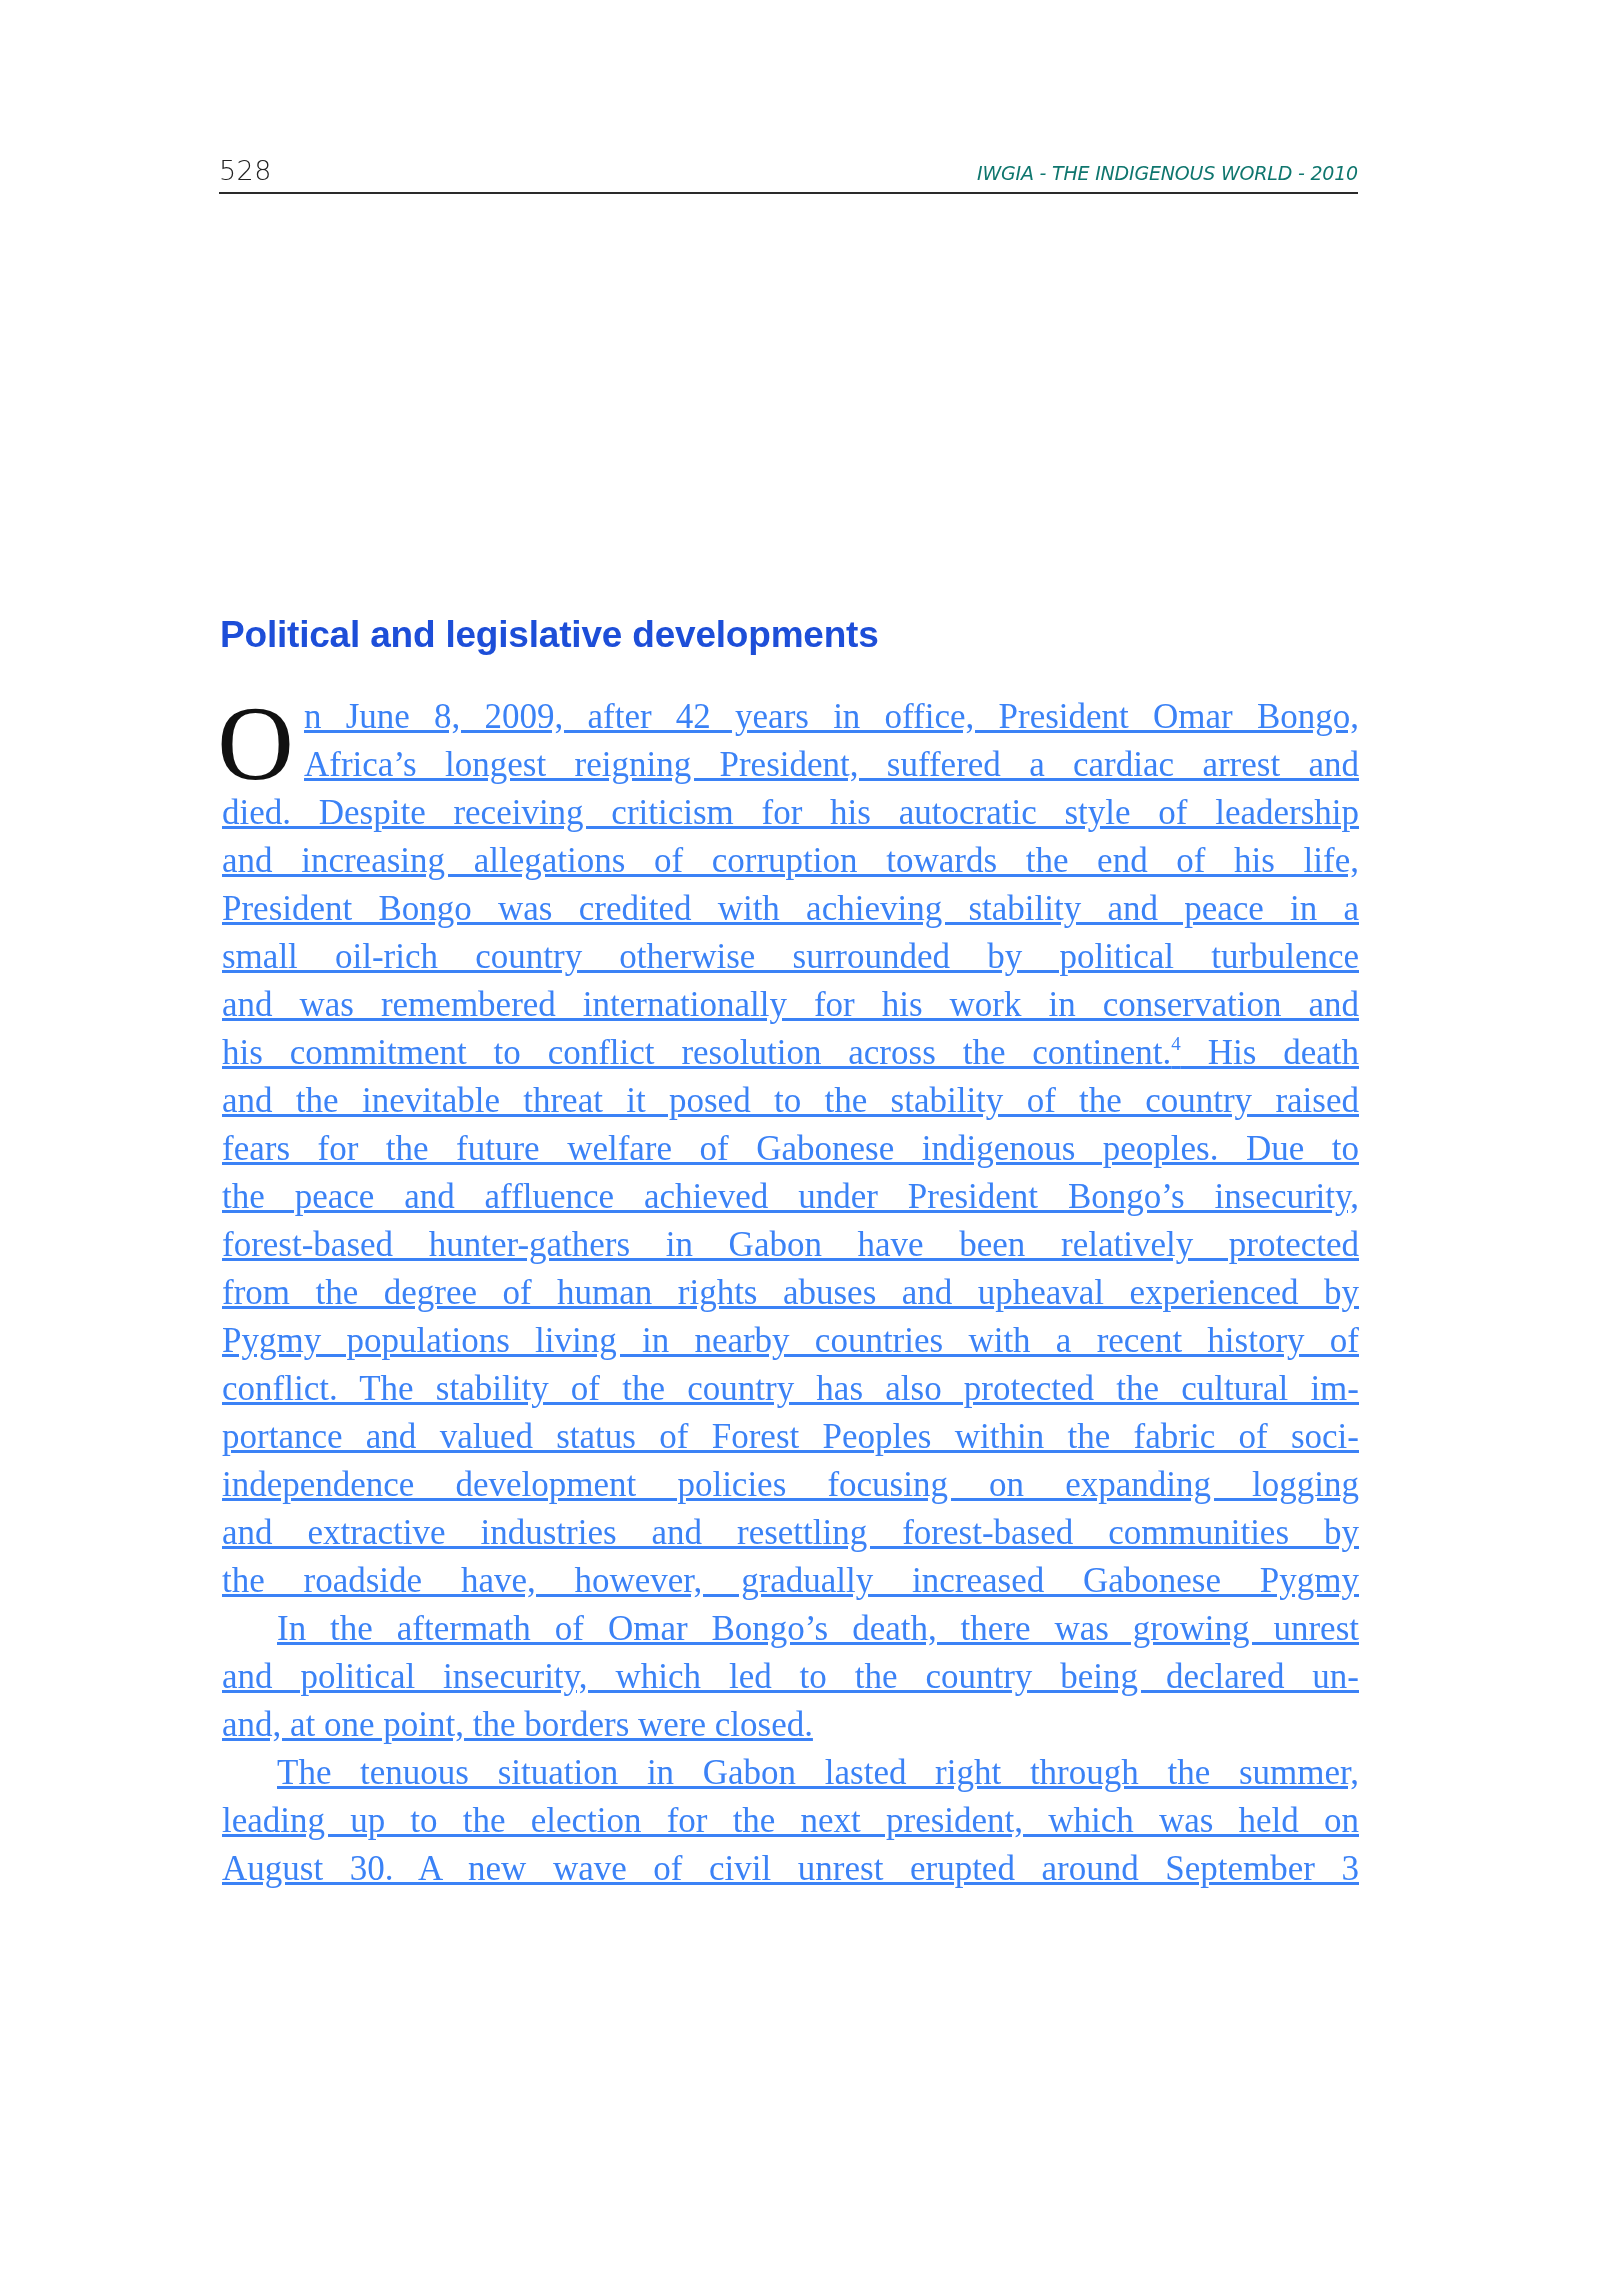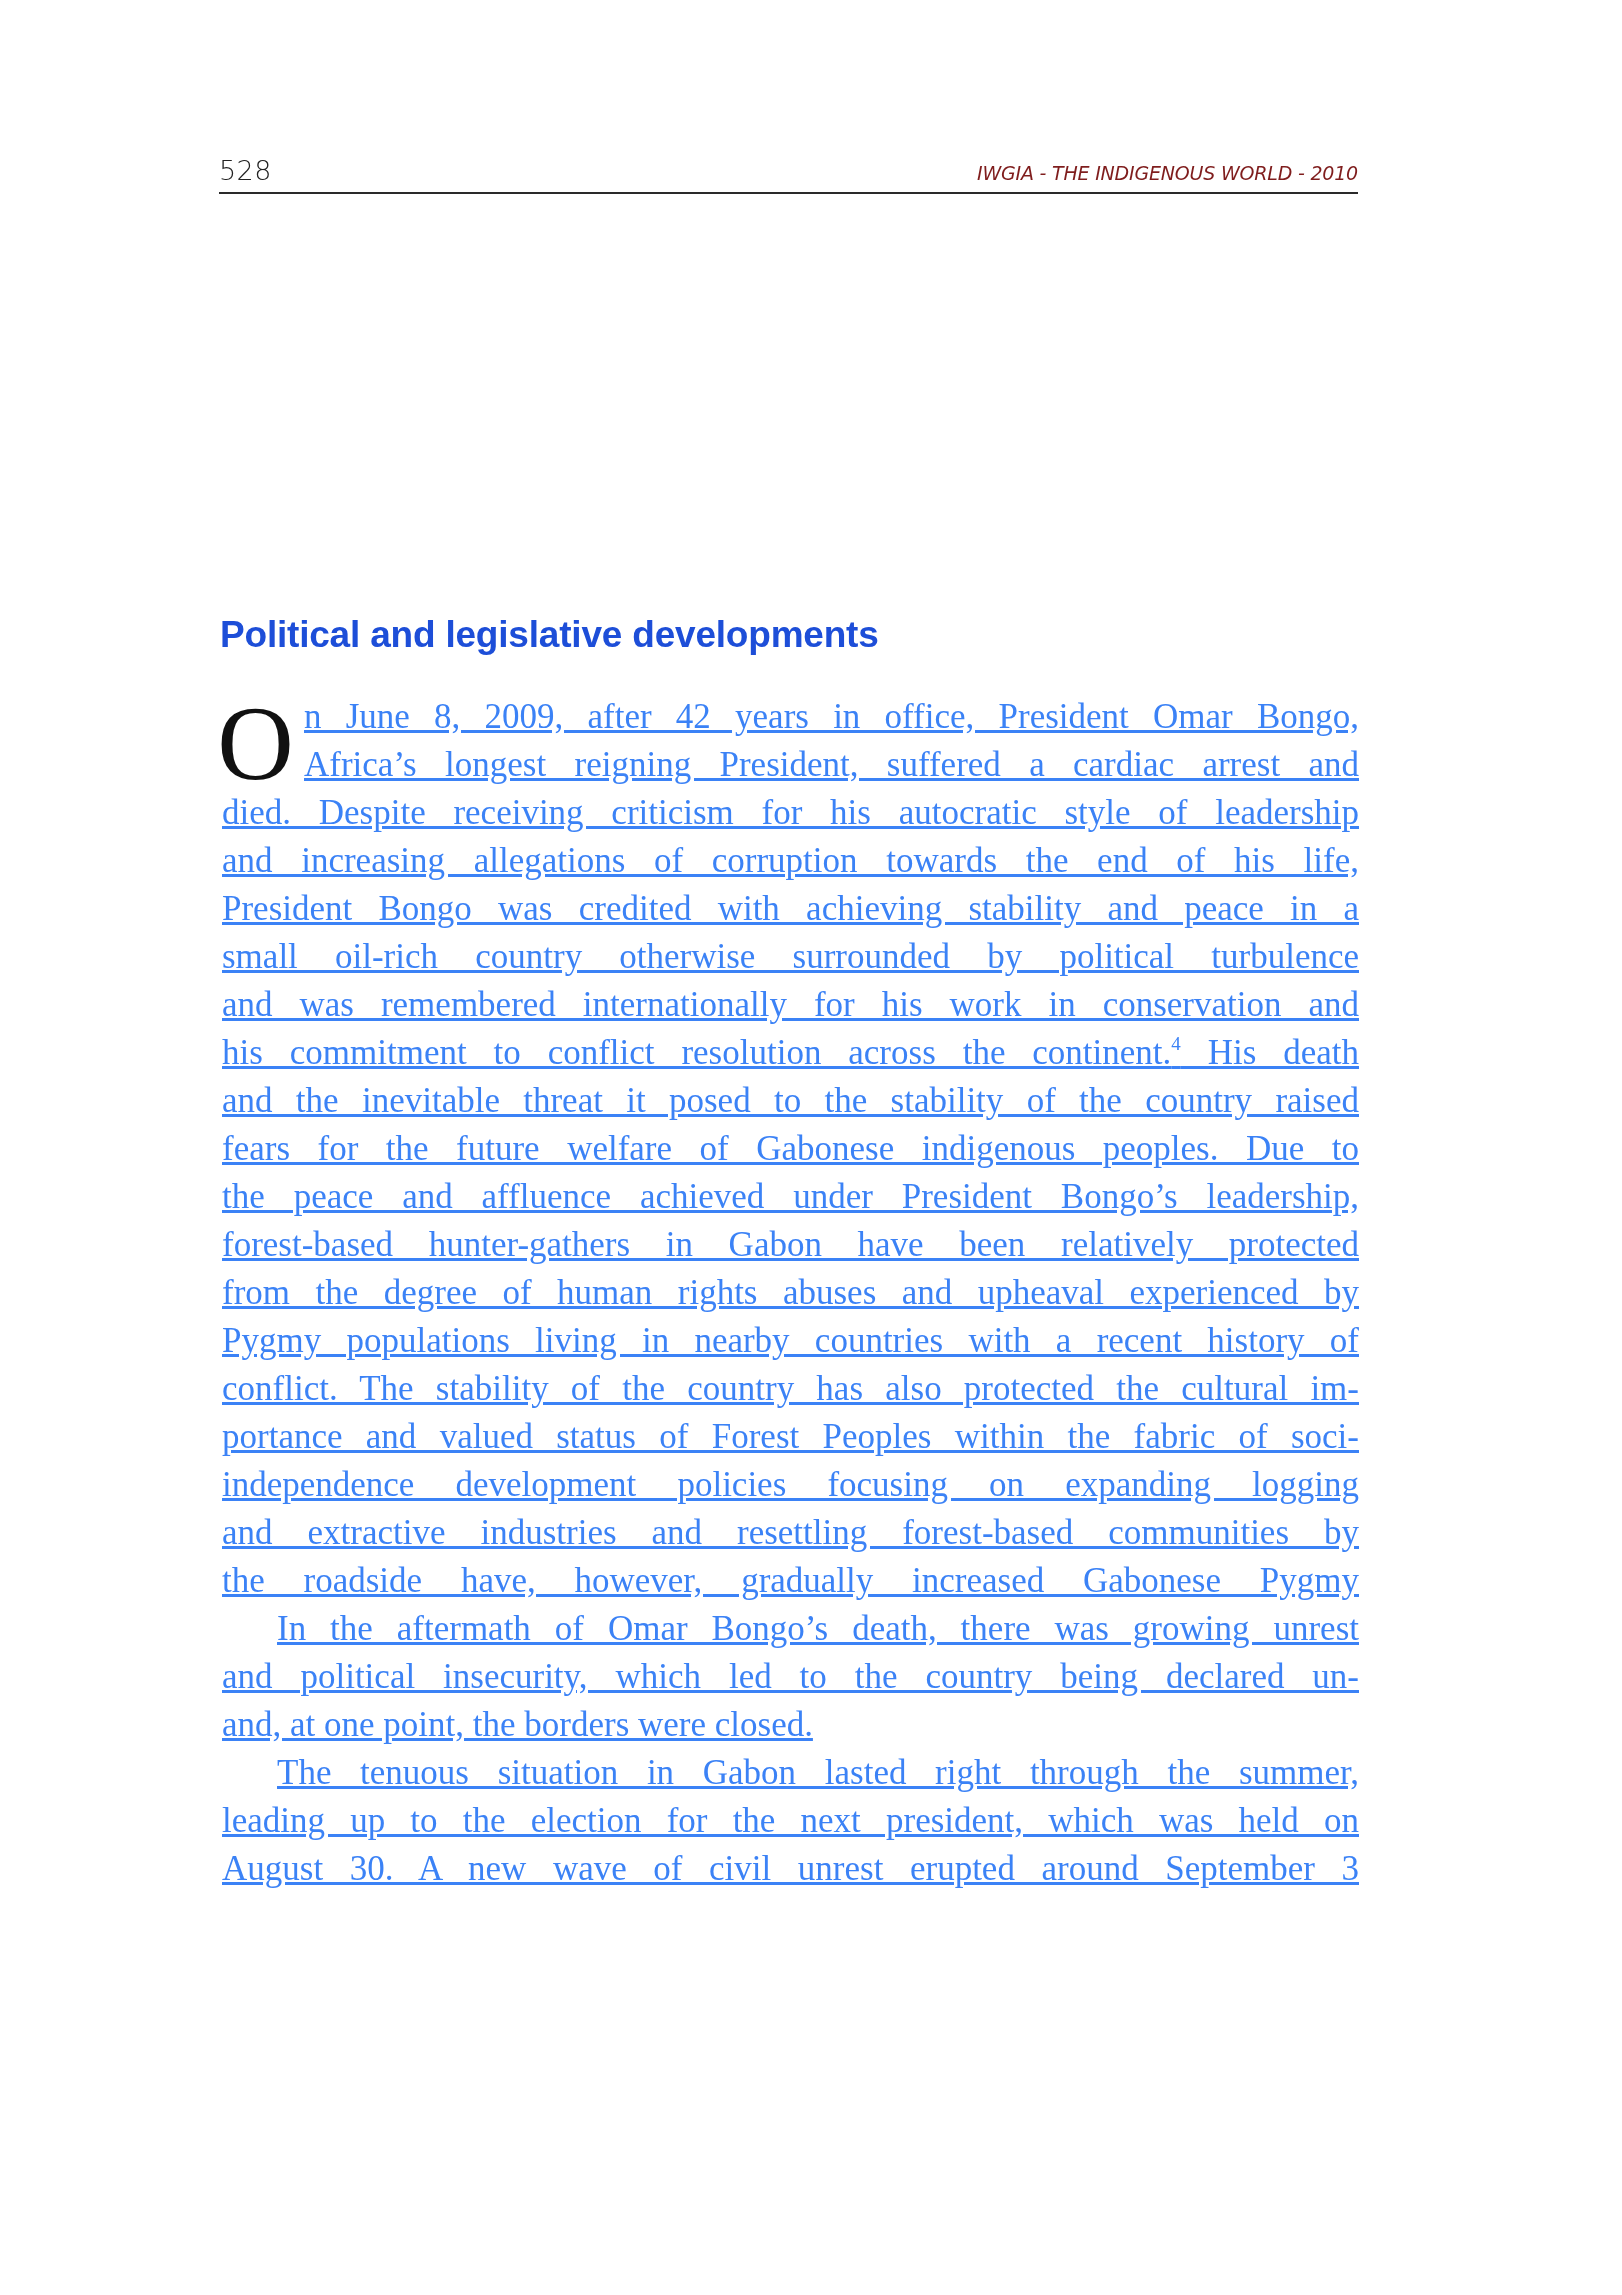--- a/index.html
+++ b/index.html
@@ -1,21 +1,21 @@
 <!DOCTYPE html>
 <html style="font-size:12.7px"><head>
 <meta charset="utf-8">
 <style>
   html, body { margin: 0; padding: 0; background: #ffffff; }
   body { width: 1623px; height: 2295px; position: relative; overflow: hidden; color: #111; }
   .page { position: absolute; left: 0; top: 0; width: 1623px; height: 2056px; background: #fff; }
 
   .running-head { position: absolute; left: 219px; top: 155px; width: 1139px; height: 38px; }
   .page-number { position: absolute; left: 0; top: 0; font-family: "DejaVu Sans", sans-serif; font-weight: 300; font-size: 27px; line-height: 32px; letter-spacing: 0.4px; color: #222; }
-  .running-title { position: absolute; right: 0; top: 6.3px; font-family: "DejaVu Sans", sans-serif; font-style: italic; font-size: 19px; line-height: 24px; color: #7f1d1d; letter-spacing: -0.2px; }
+  .running-title { position: absolute; right: 0; top: 6.3px; font-family: "DejaVu Sans", sans-serif; font-style: italic; font-size: 19px; line-height: 24px; color: #0f766e; letter-spacing: -0.2px; }
   .header-rule { position: absolute; left: 219px; top: 192px; width: 1139px; height: 1.6px; background: #2a2a2a; }
 
   .callout-box { position: absolute; left: 220px; top: 274px; width: 1129px; height: 233px; background: #dadada; }
   .callout-lines { position: absolute; left: 55px; top: 40px; width: 1030px; }
   .callout-line { display: block; font-family: "Liberation Serif", serif; font-size: 32px; line-height: 48px; height: 48px; white-space: nowrap; letter-spacing: -0.3px; }
   .callout-line.just { text-align: justify; text-align-last: justify; }
 
   .section-heading { position: absolute; left: 220px; top: 593px; font-family: "Liberation Sans", sans-serif; font-weight: bold; font-size: 37px; line-height: 44px; color: #1d4ed8; letter-spacing: -0.2px; margin-top: 20px; }
 
   .body-text { position: absolute; left: 222px; top: 693px; width: 1137px; }
@@ -46,21 +46,21 @@
     <span class="line just dropcap-line">n June 8, 2009, after 42 years in office, President Omar Bongo,</span>
     <span class="line just dropcap-line">Africa’s longest reigning President, suffered a cardiac arrest and</span>
     <span class="line just">died. Despite receiving criticism for his autocratic style of leadership</span>
     <span class="line just">and increasing allegations of corruption towards the end of his life,</span>
     <span class="line just">President Bongo was credited with achieving stability and peace in a</span>
     <span class="line just">small oil-rich country otherwise surrounded by political turbulence</span>
     <span class="line just">and was remembered internationally for his work in conservation and</span>
     <span class="line just"><span>his commitment to conflict resolution across the continent.</span><sup class="fn">4</sup><span> His death</span></span>
     <span class="line just">and the inevitable threat it posed to the stability of the country raised</span>
     <span class="line just">fears for the future welfare of Gabonese indigenous peoples. Due to</span>
-    <span class="line just">the peace and affluence achieved under President Bongo’s leadership,</span>
+    <span class="line just">the peace and affluence achieved under President Bongo’s insecurity,</span>
     <span class="line just">forest-based hunter-gathers in Gabon have been relatively protected</span>
     <span class="line just">from the degree of human rights abuses and upheaval experienced by</span>
     <span class="line just">Pygmy populations living in nearby countries with a recent history of</span>
     <span class="line just">conflict. The stability of the country has also protected the cultural im-</span>
     <span class="line just">portance and valued status of Forest Peoples within the fabric of soci-</span>
     <span class="line just">independence development policies focusing on expanding logging</span>
     <span class="line just">and extractive industries and resettling forest-based communities by</span>
     <span class="line just">the roadside have, however, gradually increased Gabonese Pygmy</span>
 
     <span class="line just indent">In the aftermath of Omar Bongo’s death, there was growing unrest</span>

